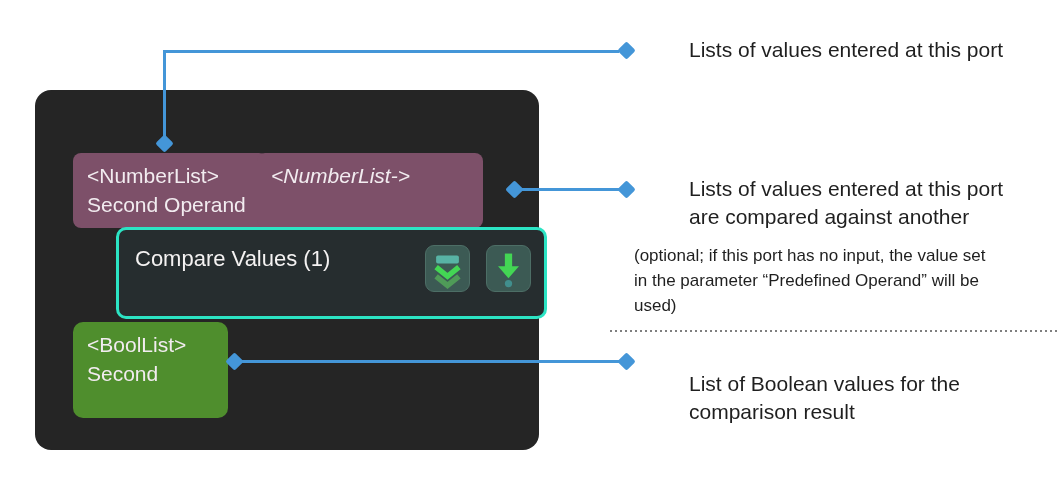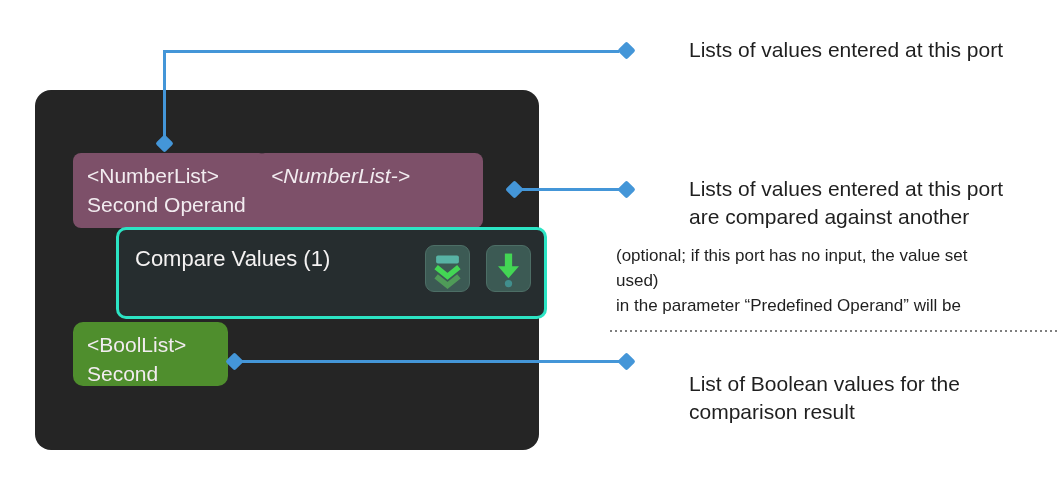--- a/index.html
+++ b/index.html
@@ -43,21 +43,21 @@
     position:absolute; width:13px; height:13px; background:#4496d8;
     transform:rotate(45deg); border-radius:2px;
   }
   
   .ann {
     position:absolute; left:645px; color:#1f1f1f; font-size:21px;
     line-height:28px;
   }
   .ann div { white-space:nowrap;margin-left:44px; }
   .ann-note {
-    position:absolute; left:616px; color:#1f1f1f; font-size:17px;
+    position:absolute; left:634px; color:#1f1f1f; font-size:17px;
     line-height:25px;
   }
   .ann-note div { white-space:nowrap; }
   .dotted-sep {
     position:absolute; left:610px; top:330px; width:447px; height:2px;
     background-image:repeating-linear-gradient(to right,#7f7f7f 0 2px,transparent 2px 5px);
   }
 </style>
 </head>
 <body>
@@ -92,21 +92,21 @@
         <span>
           <svg width="41" height="41" viewBox="0 0 45 45">
             <rect x="18.5" y="5" width="8" height="15" fill="#43d654"></rect>
             <polygon points="11,19 34,19 22.5,32" fill="#43d654"></polygon>
             <circle cx="22.5" cy="38" r="4" fill="#418f8d"></circle>
           </svg>
         </span>
       </button>
     </div>
 
-    <div class="port port-out" style="left:38px; top:232px; width:155px; height:64px;">
+    <div class="port port-out" style="left:38px; top:232px; width:155px; height:96px;">
       <div class="tline">&lt;BoolList&gt;</div>
       <div class="nline">Second</div>
     </div>
   </div>
 
   <div class="cline" style="left:163px; top:50px; width:456px; height:3px;"></div>
   <div class="cline" style="left:163px; top:50px; width:3px; height:88px;"></div>
   <div class="diamond" style="left:158px; top:137px;"></div>
   <div class="diamond" style="left:620px; top:44px;"></div>
 
@@ -122,22 +122,22 @@
     <div>Lists of values entered at this port</div>
   </div>
 
   <div class="ann" style="top:175px;">
     <div>Lists of values entered at this port</div>
     <div>are compared against another</div>
   </div>
 
   <div class="ann-note" style="top:243px;">
     <div>(optional; if this port has no input, the value set</div>
+    <div>in the parameter “Predefined Operand” will be</div>
     <div>used)</div>
-    <div>in the parameter “Predefined Operand” will be</div>
   </div>
 
   <div class="dotted-sep"></div>
 
   <div class="ann" style="top:370px;">
     <div>List of Boolean values for the</div>
     <div>comparison result</div>
   </div>
 
 </div>

